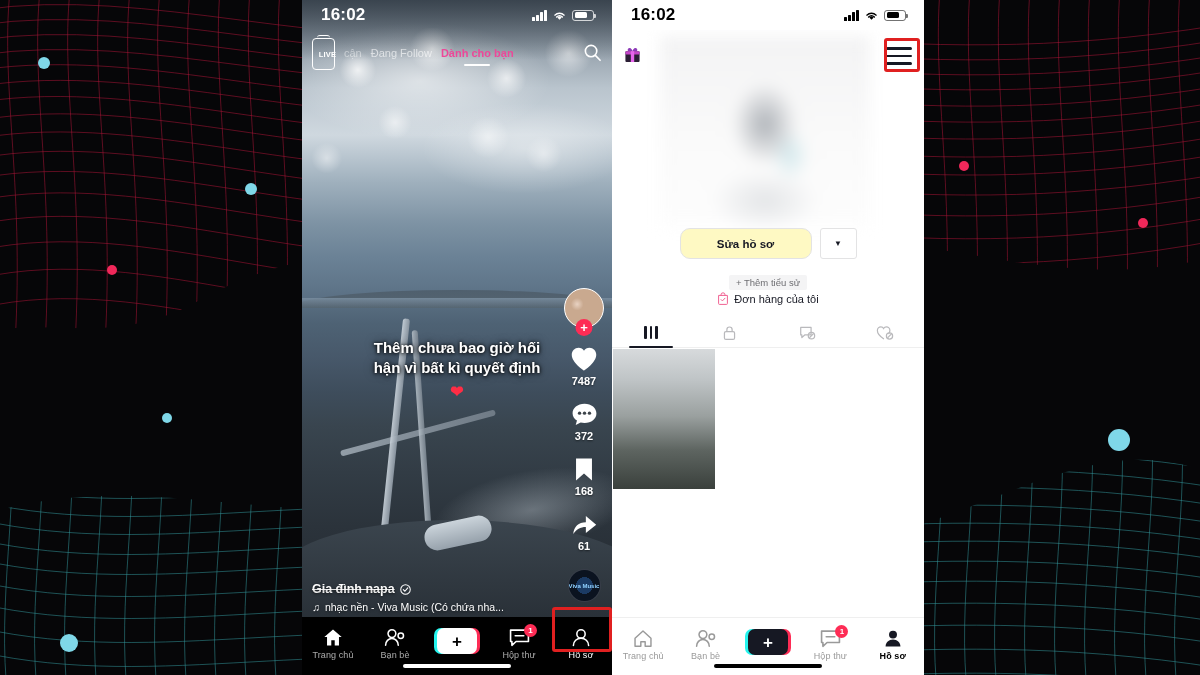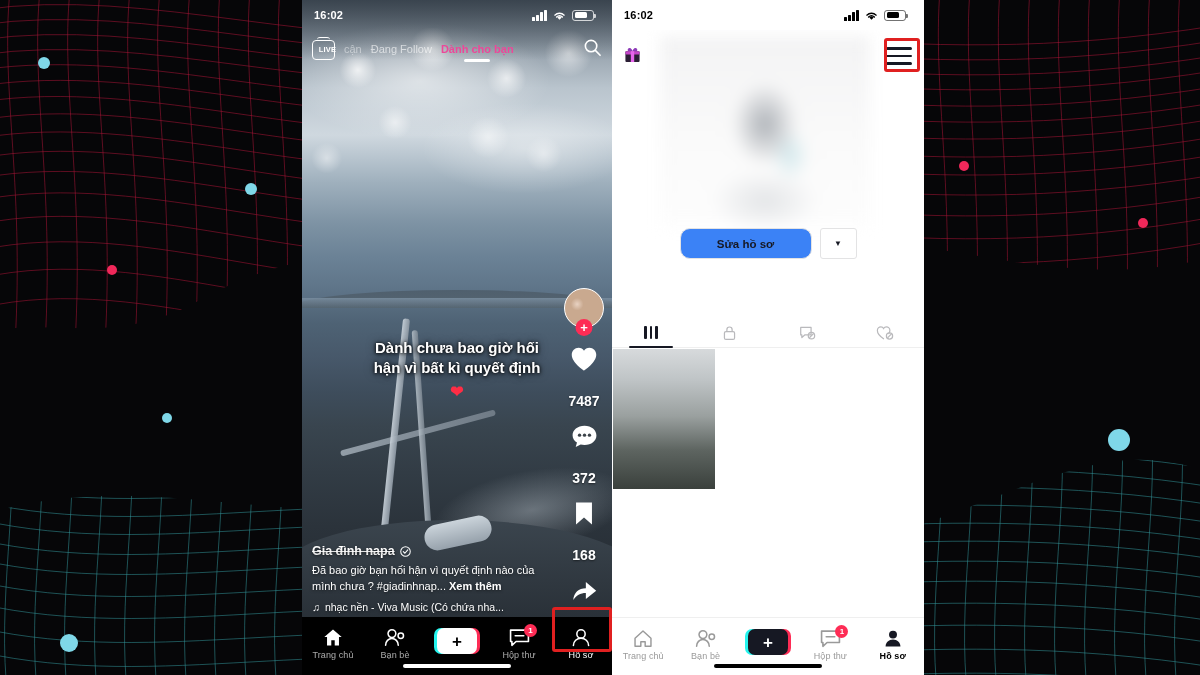--- a/index.html
+++ b/index.html
@@ -30,22 +30,22 @@
   }
   .phone-left  { left: 302px; width: 310px; background: #000; }
   .phone-right { left: 612px; width: 312px; background: #fff; }
 
   
   .statusbar {
     position: relative;
     height: 30px;
     display: flex; align-items: center;
     justify-content: space-between;
-    padding: 0 18px 0 12px;
-    font-size: 11px; font-weight: bold;
+    padding: 0 18px 0 19px;
+    font-size: 17px; font-weight: bold;
   }
   .sb-time { letter-spacing: 0.2px; }
   .sb-right { display: flex; align-items: center; gap: 5px; }
   .bars { display: flex; align-items: flex-end; gap: 1.5px; height: 11px;}
   .bars i { display:block; width: 2.6px; border-radius: 0.6px; }
   .bars i:nth-child(1){height:4px}
   .bars i:nth-child(2){height:6px}
   .bars i:nth-child(3){height:8.5px}
   .bars i:nth-child(4){height:11px}
   .batt {
@@ -148,21 +148,21 @@
   }
 
   
   .feed-nav {
     position:absolute; top:38px; left:0; width:310px;
     display:flex; align-items:center; gap:9px;
     padding: 0 10px;
     z-index: 6;
   }
   .live-badge {
-    width:23px; height:20px; border:1.6px solid #fff; border-radius:4px;
+    width:23px; height:32px; border:1.6px solid #fff; border-radius:4px;
     display:flex; align-items:center; justify-content:center;
     font-size:7.5px; font-weight:bold; color:#fff; letter-spacing:.2px;
     position:relative; flex:0 0 auto;padding-left:8px;
   }
   .live-badge::before{
     content:""; position:absolute; top:-4px; left:4px; right:4px; height:4px;
     border-top:1.5px solid #fff; border-radius:3px 3px 0 0;
   }
   .nav-tab {
     font-size:11px; color:rgba(255,255,255,.62); white-space:nowrap;
@@ -194,21 +194,21 @@
       linear-gradient(145deg,#4a4139 0%, #7c6f62 40%, #2e2a26 100%);
   }
   .rail-plus {
     position:absolute; left:50%; bottom:-8px; transform:translateX(-50%);
     width:17px;height:17px;border-radius:50%;
     background:#fe2c55; color:#fff;
     display:flex;align-items:center;justify-content:center;
     font-size:13px; line-height:1; font-weight:bold;
   }
   .rail-item { display:flex; flex-direction:column; align-items:center; margin-bottom:15px; }
-  .rail-count { font-size:14px; color:#fff; margin-top:21px; font-weight:600;
+  .rail-count { font-size:11px; color:#fff; margin-top:3px; font-weight:600;
                 text-shadow:0 1px 2px rgba(0,0,0,.5); }
   .rail-disc {
     width:33px;height:33px;border-radius:50%; margin-top:2px;
     background:radial-gradient(circle at 50% 50%, #1b3a63 0 38%, #0b1320 39% 100%);
     border:1px solid rgba(255,255,255,.18);
     display:flex;align-items:center;justify-content:center;
     overflow:hidden;
   }
   .rail-disc span{
     font-size:6px;color:#8fd0ff; font-weight:bold; text-align:center; line-height:1;
@@ -306,21 +306,21 @@
     display:flex;flex-direction:column;justify-content:center;gap:5px;
   }
   .menu-btn i{display:block;height:2.4px;background:#161823;border-radius:2px;}
 
   .profile-actions {
     position:absolute; left:0; right:0; top:228px;
     display:flex; justify-content:center; gap:8px;
   }
   .btn-edit {
     width:132px; height:31px; border:1px solid #e3e3e4; border-radius:10px;
-    background:#3b82f6; display:flex;align-items:center;justify-content:center;
+    background:#fef9c3; display:flex;align-items:center;justify-content:center;
     font-size:11.5px; color:#161823; font-weight:600;
   }
   .btn-caret {
     width:37px; height:31px; border:1px solid #e3e3e4; border-radius:3px;
     background:#fff; display:flex;align-items:center;justify-content:center;
     font-size:8px; color:#161823;
   }
   .add-bio {
     position:absolute; left:0; right:0; top:272px; text-align:center;
   }
@@ -551,21 +551,21 @@
       <span class="nav-tab active">Dành cho bạn</span>
       <span class="search-ico">
         <svg width="19" height="19" viewBox="0 0 20 20">
           <circle cx="8.5" cy="8.5" r="6" stroke="#fff" stroke-width="1.7" fill="none"></circle>
           <line x1="13" y1="13" x2="18" y2="18.2" stroke="#fff" stroke-width="1.7" stroke-linecap="round"></line>
         </svg>
       </span>
     </div>
 
     <div class="subs">
-      <div>Dành chưa bao giờ hối</div>
+      <div>Thêm chưa bao giờ hối</div>
       <div>hận vì bất kì quyết định</div>
       <span class="heart">❤</span>
     </div>
 
     <div class="rail">
       <div class="rail-avatar">
         <div class="av"></div>
         <div class="rail-plus">+</div>
       </div>
 
@@ -605,24 +605,20 @@
       </div>
     </div>
 
     <div class="caption">
       <div class="cap-user">
         <span>Gia đình napa</span>
         <svg width="11" height="11" viewBox="0 0 12 12" style="text-decoration:none">
           <circle cx="6" cy="6" r="5.2" fill="none" stroke="#fff" stroke-width="1.1"></circle>
           <path d="M3.6 6.2 L5.3 7.9 L8.5 4.3" stroke="#fff" stroke-width="1.2" fill="none" stroke-linecap="round"></path>
         </svg>
-      </div>
-      <div class="cap-text">
-        <span>Đã bao giờ bạn hối hận vì quyết định nào của mình chưa ? #giadinhnap...</span>
-        <span class="cap-more">Xem thêm</span>
       </div>
       <div class="cap-music">
         <span>♫</span>
         <span>nhạc nền - Viva Music (Có chứa nha...</span>
       </div>
     </div>
 
     <div class="tabbar dark-bar">
       <div class="tab">
         <svg width="20" height="19" viewBox="0 0 22 21">
@@ -702,21 +698,32 @@
         </div>
     </div>
 
     <div class="profile-actions">
       <div class="btn-edit">Sửa hồ sơ</div>
       <div class="btn-caret">
         <span>▼</span>
       </div>
     </div>
 
-
+    <div class="add-bio">
+      <span>+ Thêm tiểu sử</span>
+    </div>
+
+    <div class="orders">
+      <svg width="12" height="13" viewBox="0 0 12 13">
+        <path d="M1.6 3.4 h8.8 v8.2 a0.8 0.8 0 0 1 -0.8 0.8 h-7.2 a0.8 0.8 0 0 1 -0.8 -0.8 Z" fill="none" stroke="#f06292" stroke-width="1"></path>
+        <path d="M4 4 V2.8 a2 2 0 0 1 4 0 V4" fill="none" stroke="#f06292" stroke-width="1"></path>
+        <path d="M4.1 7.6 L5.4 8.9 L8 6.2" fill="none" stroke="#f06292" stroke-width="1" stroke-linecap="round"></path>
+      </svg>
+      <span>Đơn hàng của tôi</span>
+    </div>
 
     <div class="profile-tabs">
       <div class="ptab active">
         <span class="grid-ico">
             <i></i>
             <i></i>
             <i></i>
           </span>
       </div>
       <div class="ptab">

